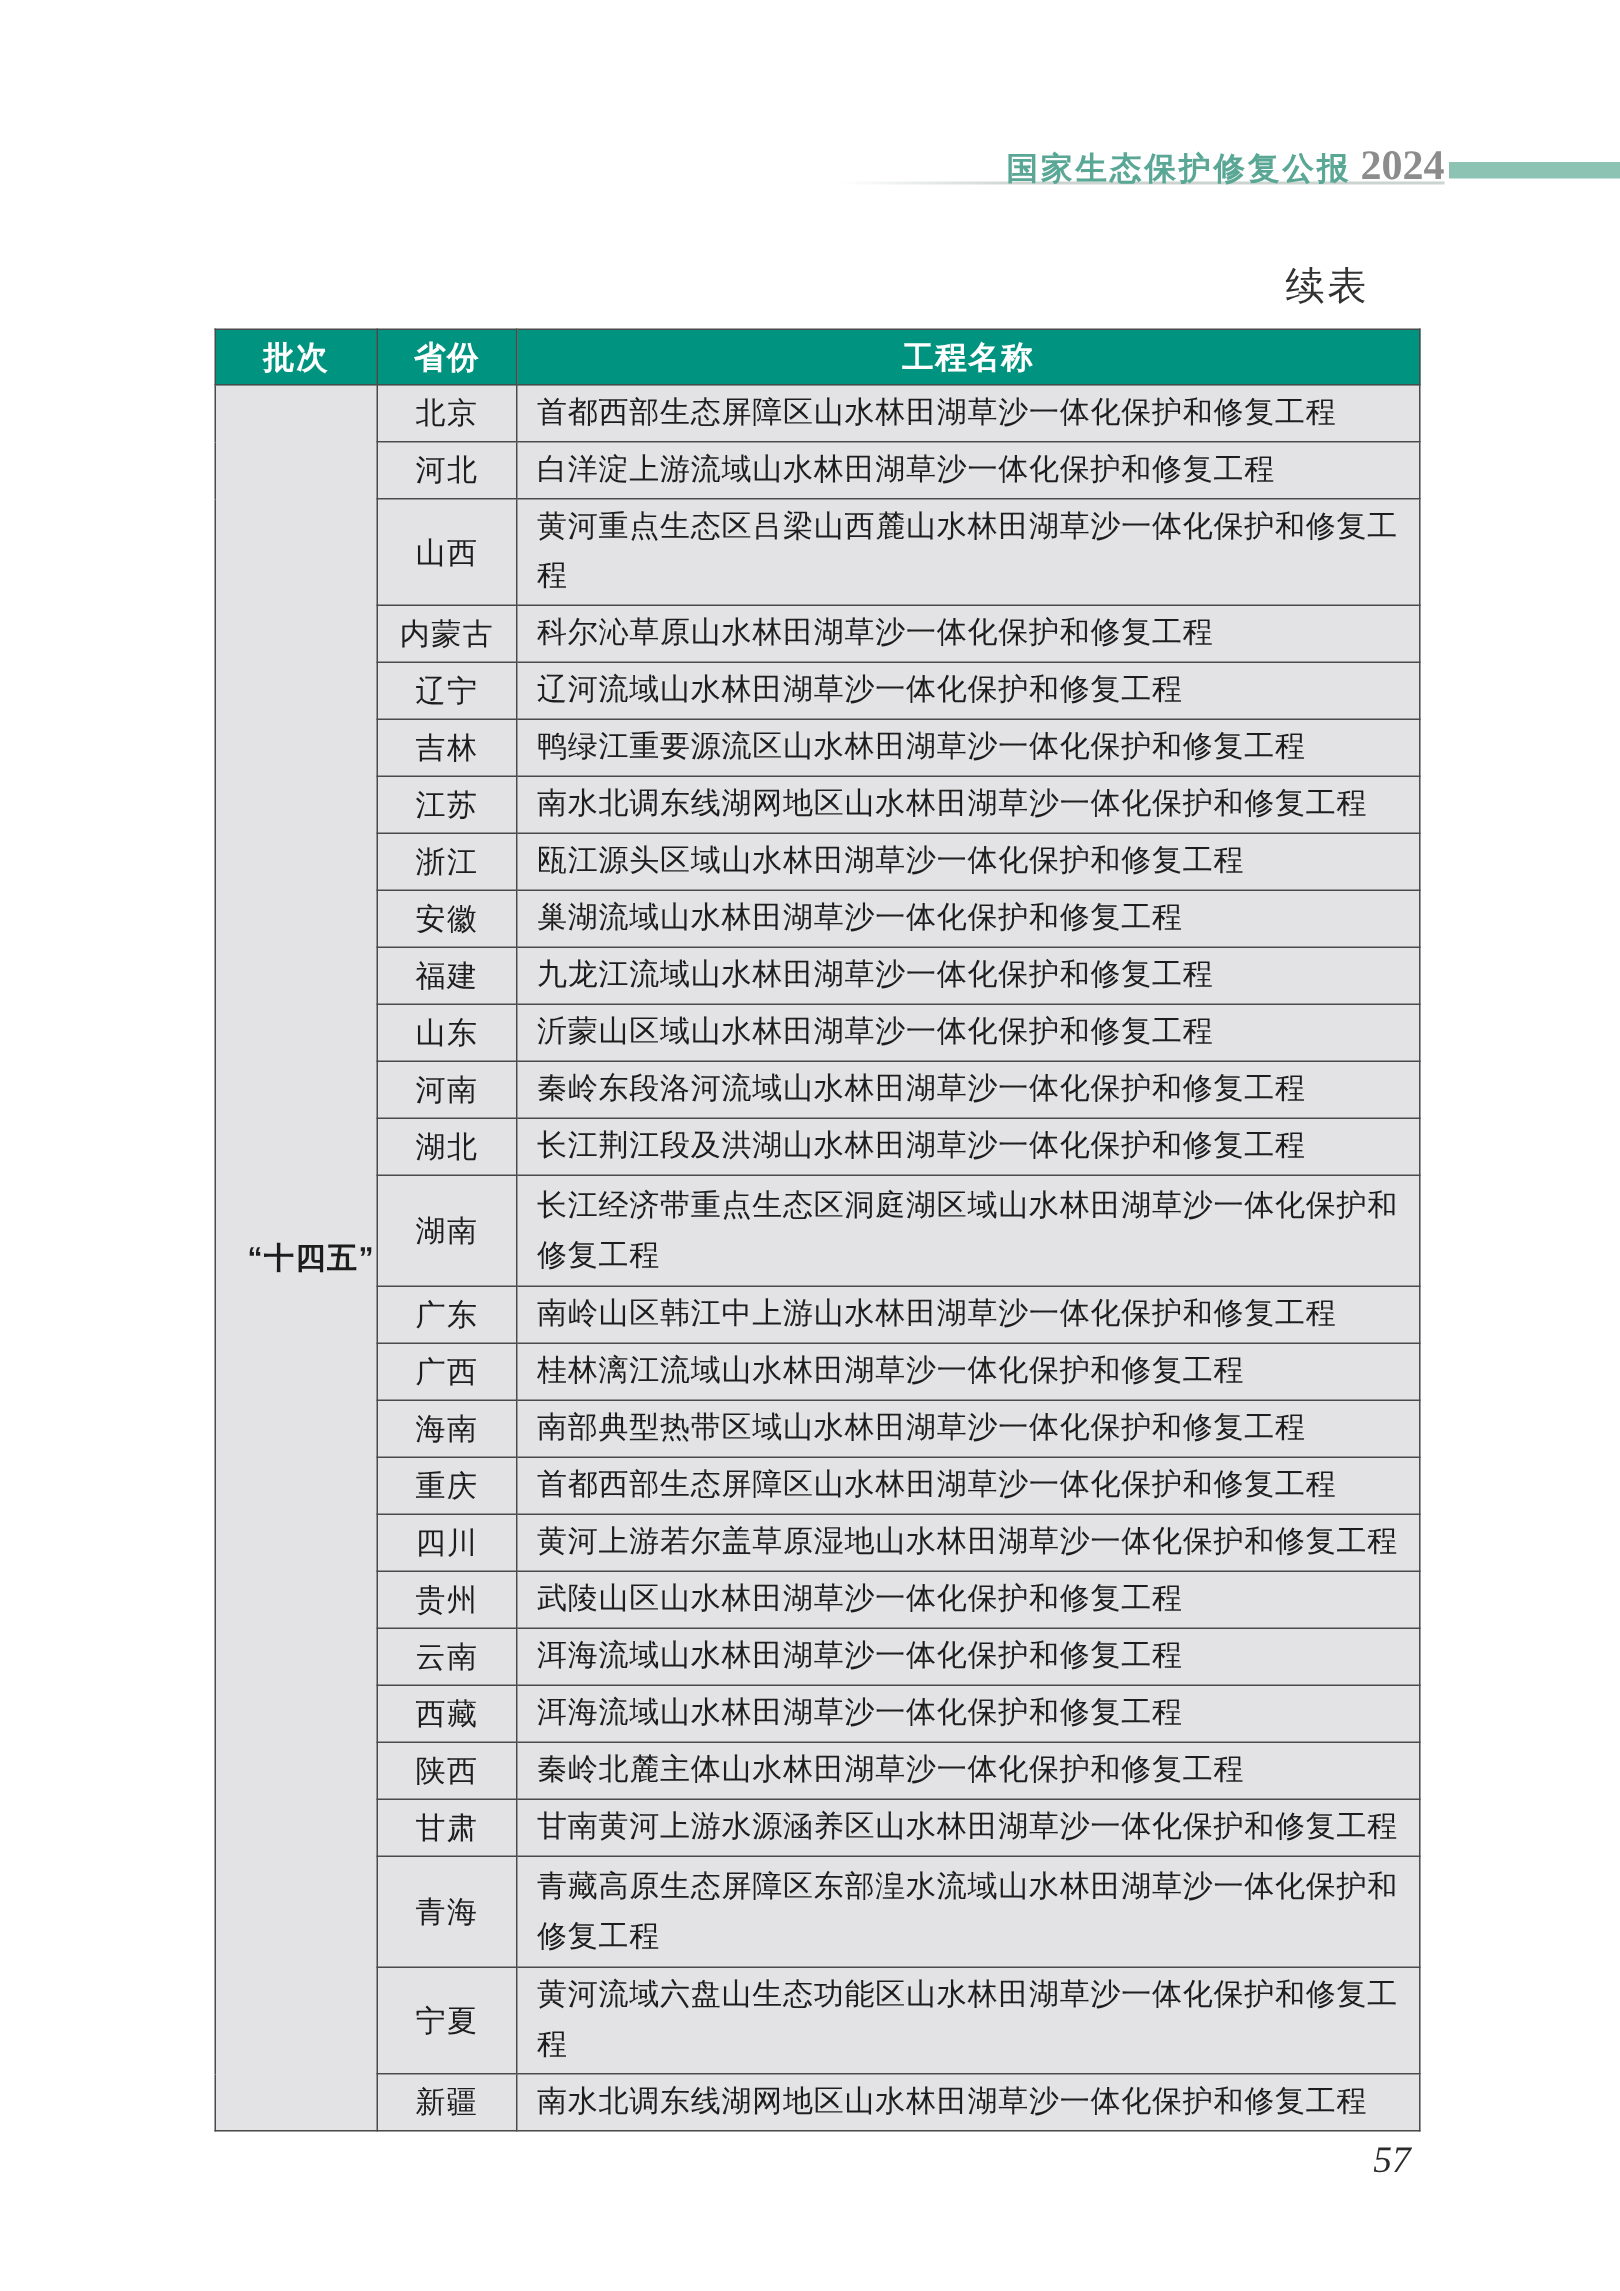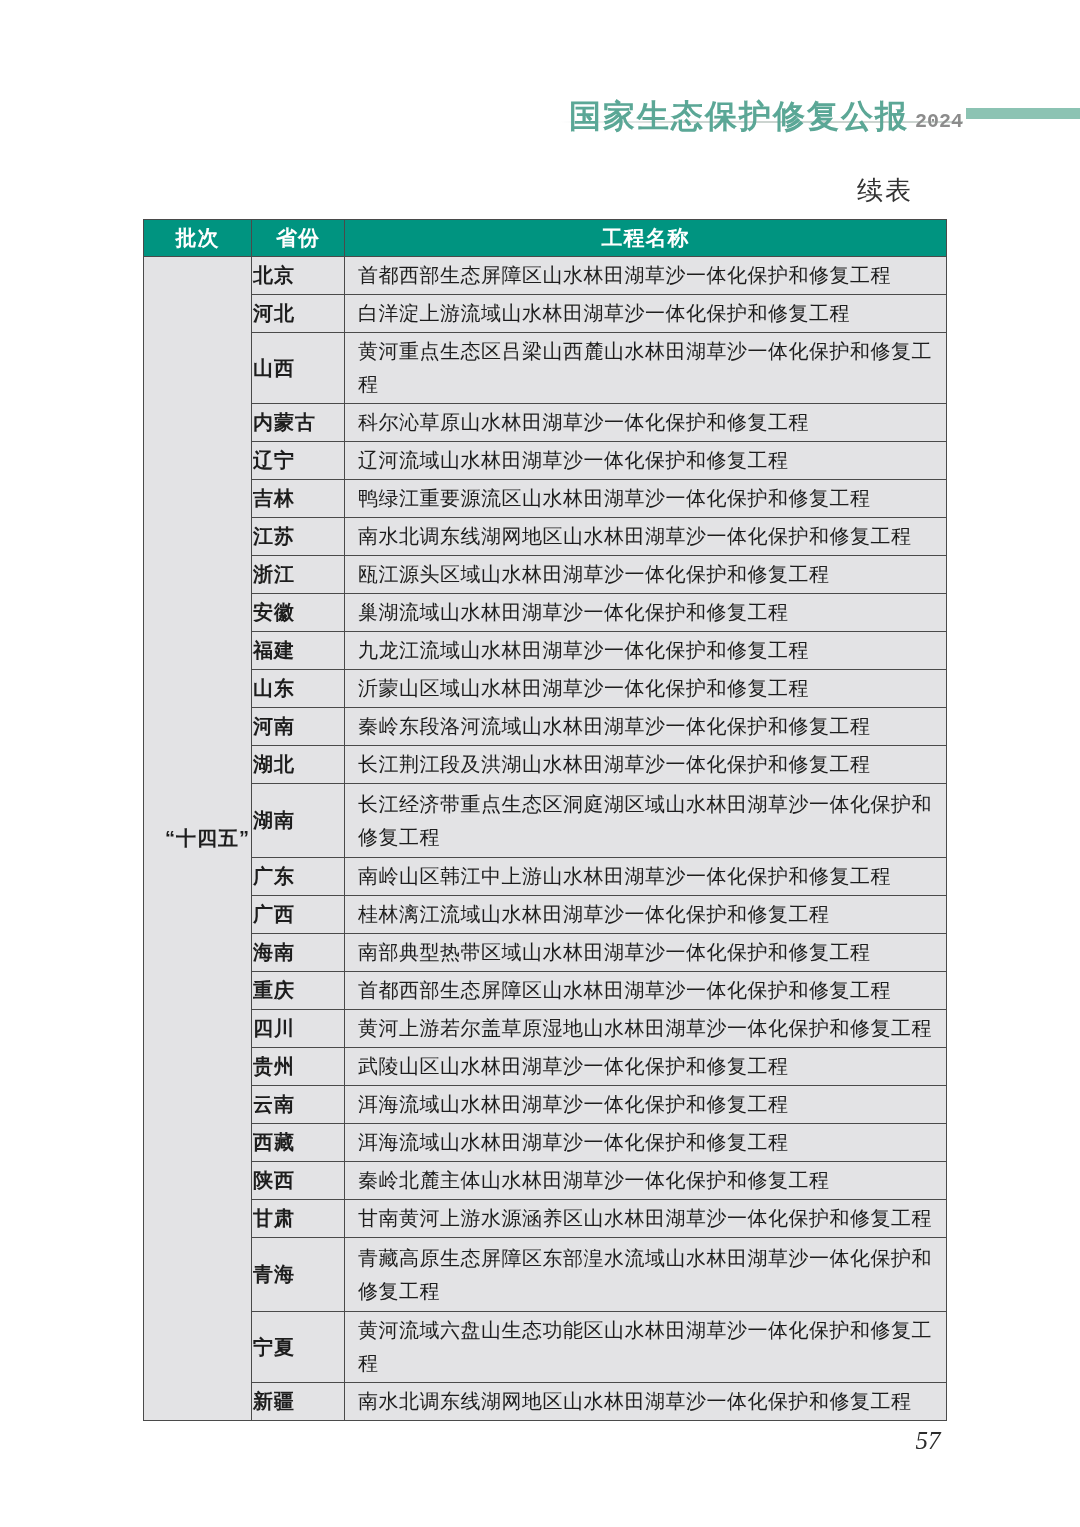--- a/index.html
+++ b/index.html
@@ -30,28 +30,28 @@
     position:absolute;top:121px;left:560px;width:403px;height:2px;
     background:linear-gradient(to left, #ccd4d0 70%, rgba(204,212,208,0));
   }
   .header-title-wrap{
     position:absolute;top:95px;left:0;width:963px;
     text-align:right;white-space:nowrap;
   }
   .header-title{
     font-family:"Liberation Serif", serif;
     font-weight:bold;
-    font-size:32px;
+    font-size:21px;
     letter-spacing:2px;
     color:var(--title-teal);
   }
   .header-year{
-    font-family:Liberation Mono, monospace;
-    font-weight:bold;
-    font-size:20px;
+    font-family:Liberation Serif, serif;
+    font-weight:bold;
+    font-size:28px;
     letter-spacing:0;
     color:var(--year-gray);
     margin-left:6px;
   }
   .header-bar{
     position:absolute;top:108px;left:966px;right:0;height:11px;
     background:var(--accent-bar);
   }
 
   
@@ -96,22 +96,23 @@
 
   td.batch{
     background:var(--batch-cell-bg);
     text-align:right;
     font-family:"Liberation Sans", sans-serif;
     font-weight:bold;
     font-size:22px;
     letter-spacing:1px;
   }
   td.province{
+    text-align:center;
     font-family:"Liberation Sans", sans-serif;
-    font-weight:bold;
+    font-weight:normal;
     font-size:20px;
     letter-spacing:1px;
   }
   td.project{
     font-family:"Liberation Serif", serif;
     text-align:left;
     padding:2px 10px 2px 13px;
     line-height:33px;
     letter-spacing:0.5px;
   }

